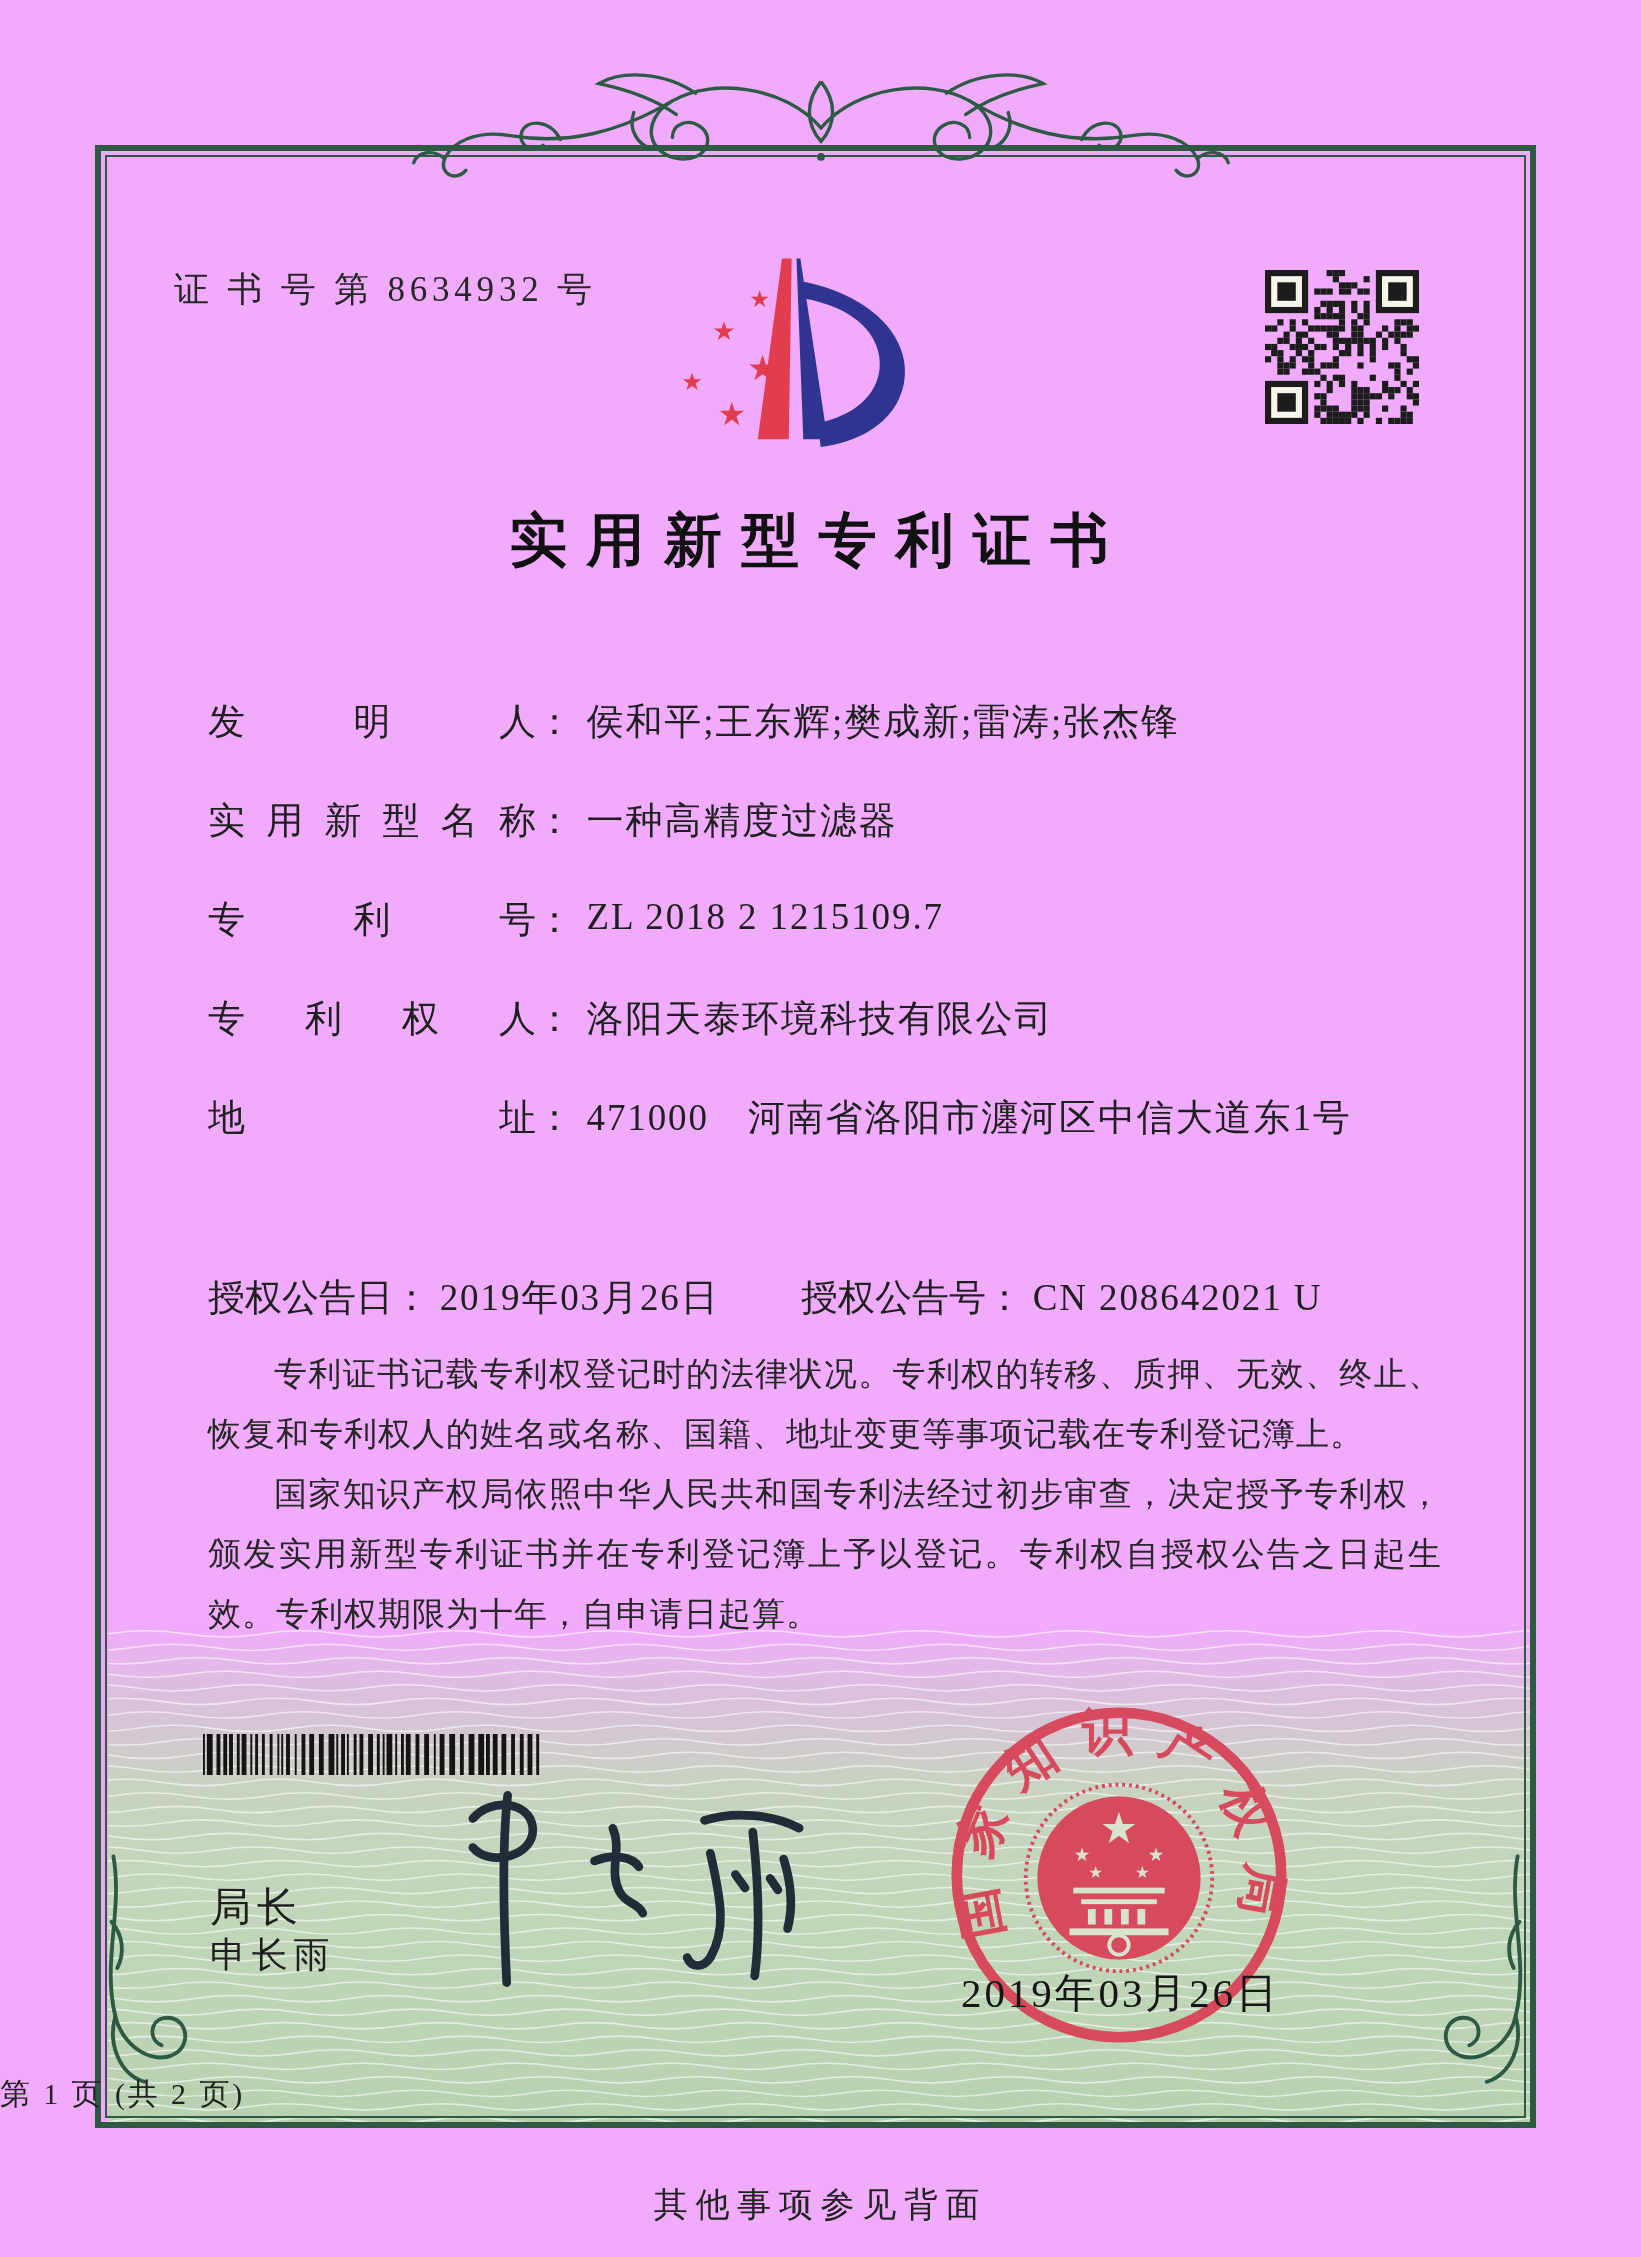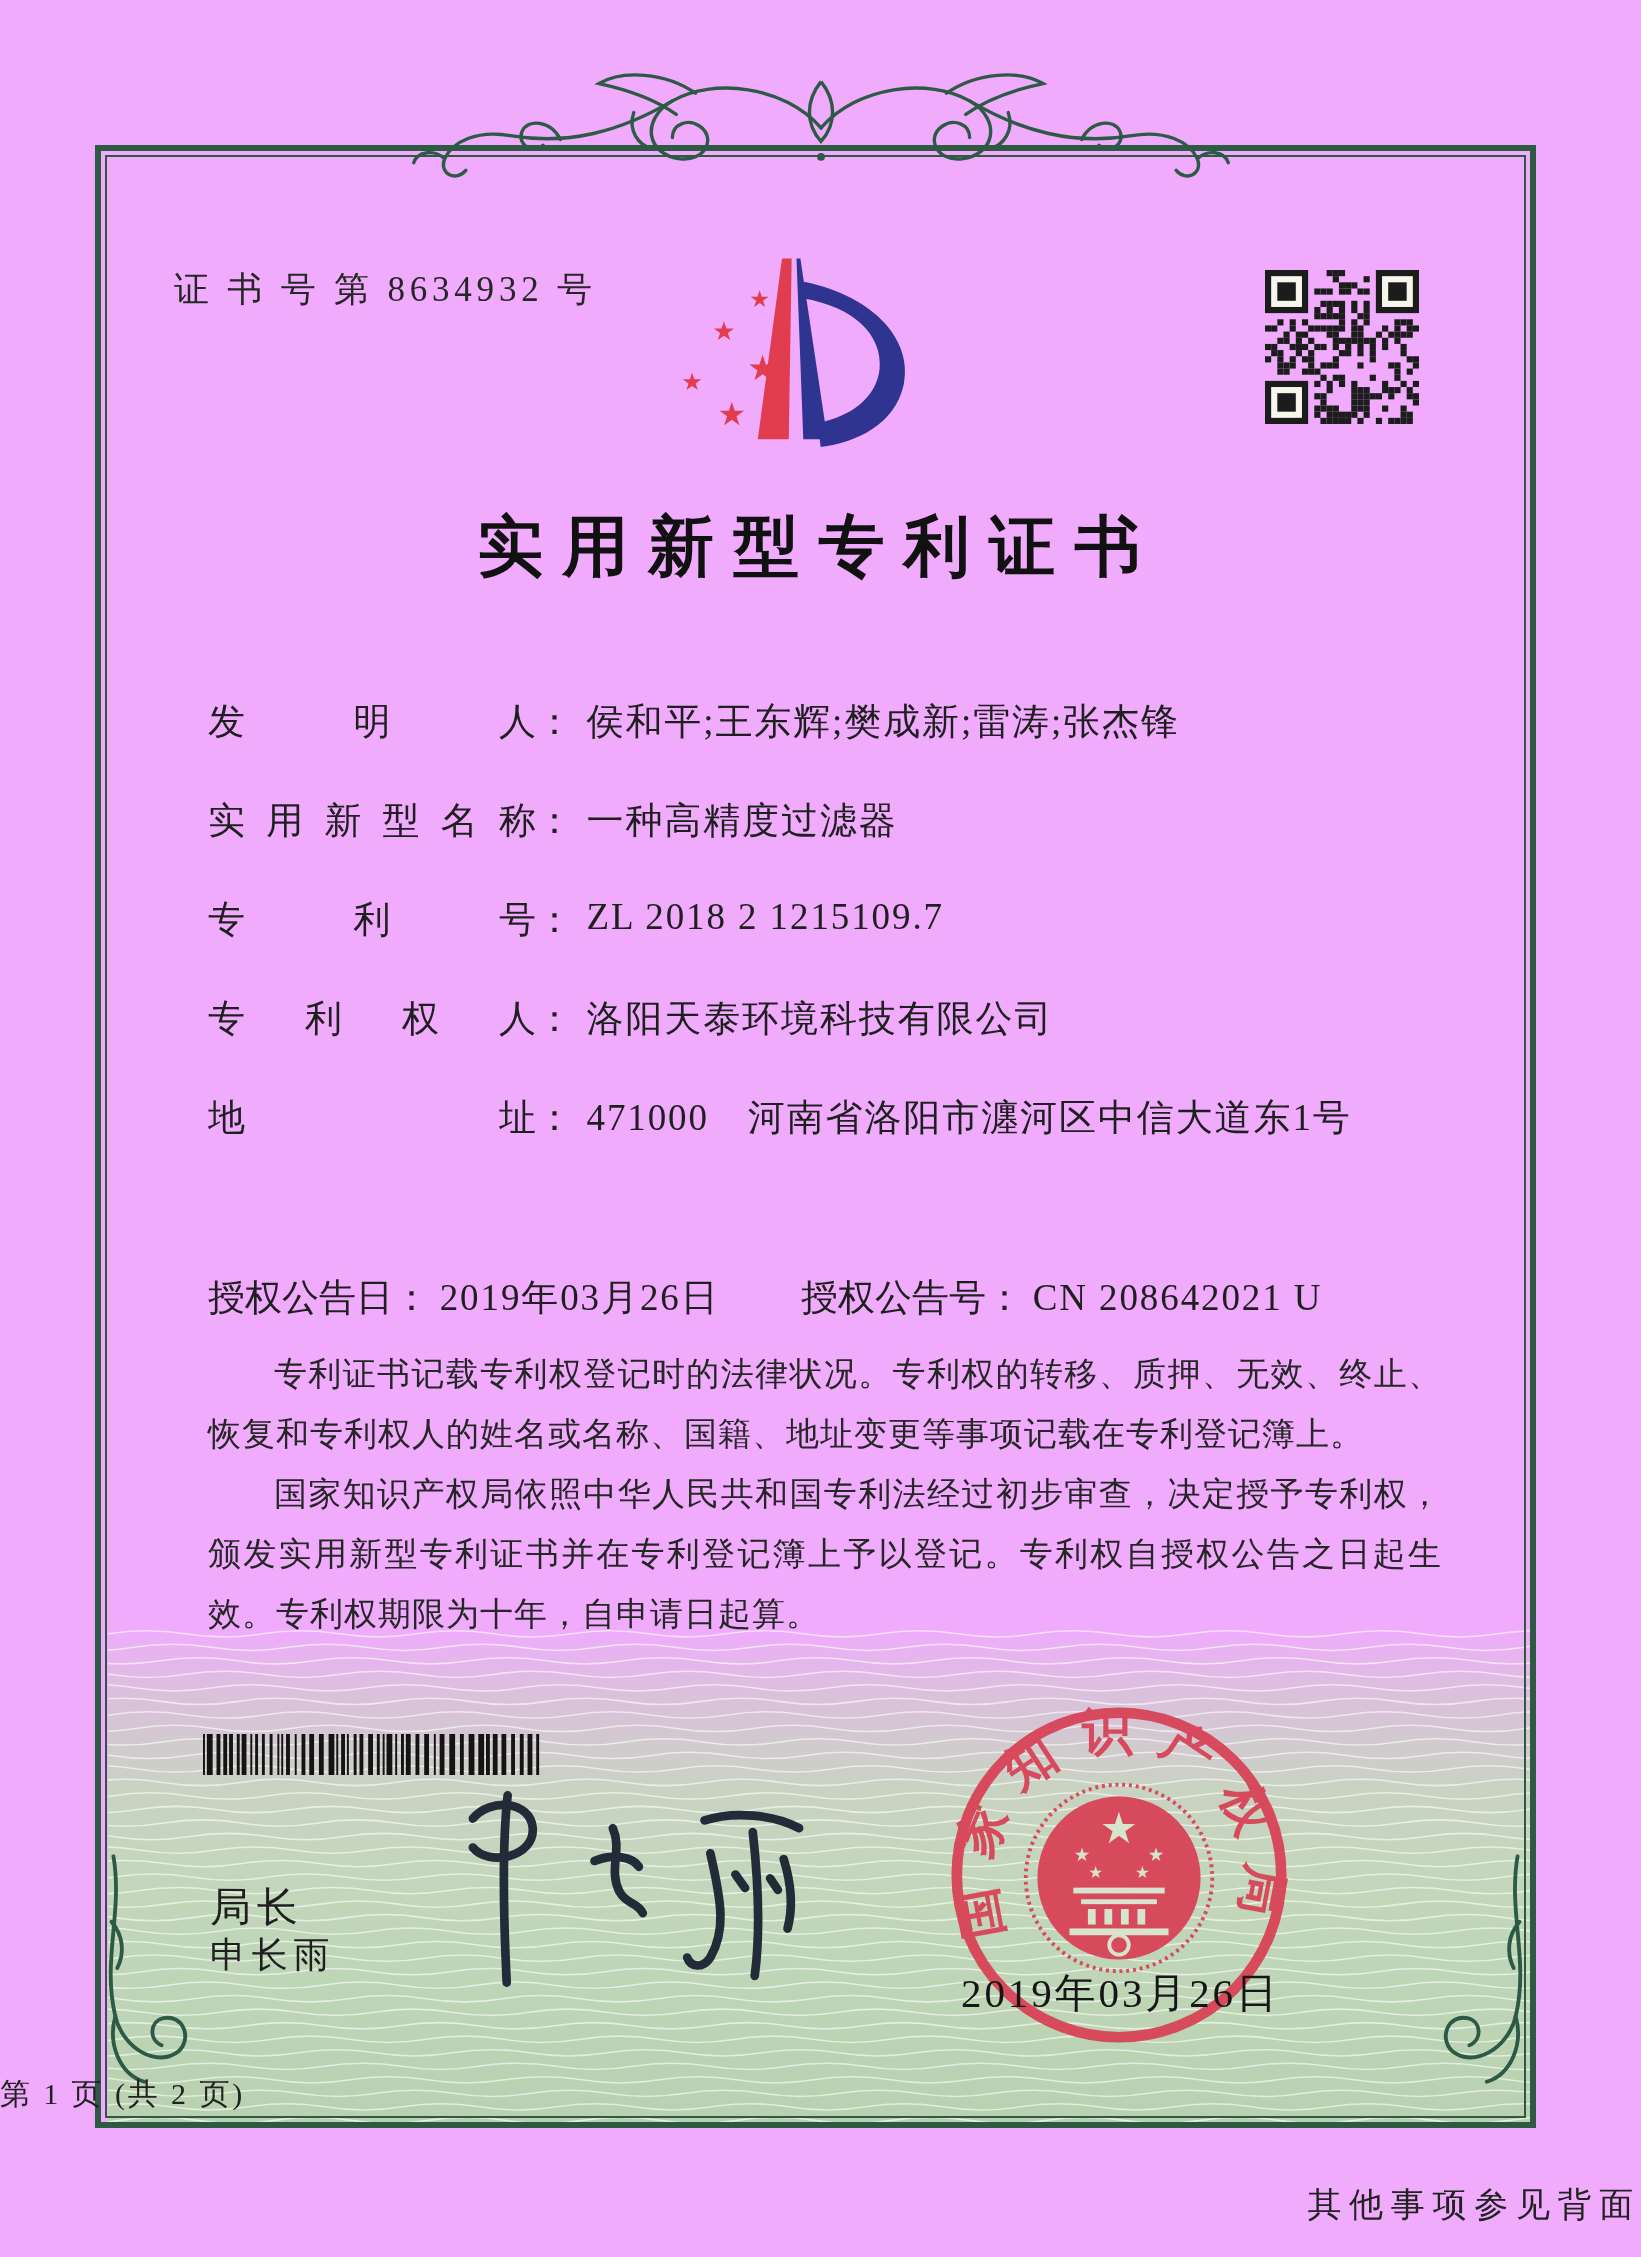--- a/index.html
+++ b/index.html
@@ -34,21 +34,21 @@
   .corner-right{left:1427px;top:1854px;transform:scaleX(-1);}
   
   .cert-no{
     position:absolute;left:174px;top:266px;font-size:35px;letter-spacing:4.8px;
     color:#262626;z-index:4;
   }
   .logo{position:absolute;left:666px;top:243px;width:261px;height:208px;z-index:4;}
   .qr{position:absolute;left:1265px;top:270px;width:154px;height:154px;z-index:4;}
   .title{
     position:absolute;left:0;right:4px;top:502px;margin:0;text-align:center;
-    font-size:66px;font-weight:700;letter-spacing:19.3px;color:#111;z-index:4;
+    font-size:58px;font-weight:700;letter-spacing:19.3px;color:#111;z-index:4;
   }
   
   .fields{position:absolute;left:208px;top:697px;z-index:4;}
   .frow{height:99px;font-size:37px;white-space:nowrap;}
   .flabel{
     display:inline-block;width:328px;vertical-align:top;
     text-align:justify;text-align-last:justify;text-justify:inter-character;
   }
   .fcolon{display:inline-block;vertical-align:top;}
   .fvalue{display:inline-block;margin-left:13.5px;letter-spacing:1.9px;vertical-align:top;}
@@ -70,21 +70,21 @@
   .seal{position:absolute;left:949px;top:1705px;width:340px;height:340px;z-index:5;opacity:.93;}
   .seal-date{
     position:absolute;left:961px;top:1966px;font-size:41px;letter-spacing:2.9px;
     color:#161616;z-index:6;white-space:nowrap;
   }
   .page-num{
     position:absolute;left:0;right:0;top:2074px;text-align:left;
     font-size:30px;letter-spacing:2.9px;color:#222;z-index:4;
   }
   .back-note{
-    position:absolute;left:0;right:0;top:2182px;text-align:right;
+    position:absolute;left:0;right:0;top:2182px;text-align:center;
     font-size:34px;letter-spacing:7.7px;color:#222;z-index:4;
   }
 </style>
 </head>
 <body>
 
 <div class="page">
 
   <div class="green-zone">
     <svg id="waves" viewBox="0 0 1476 518" preserveAspectRatio="none">

